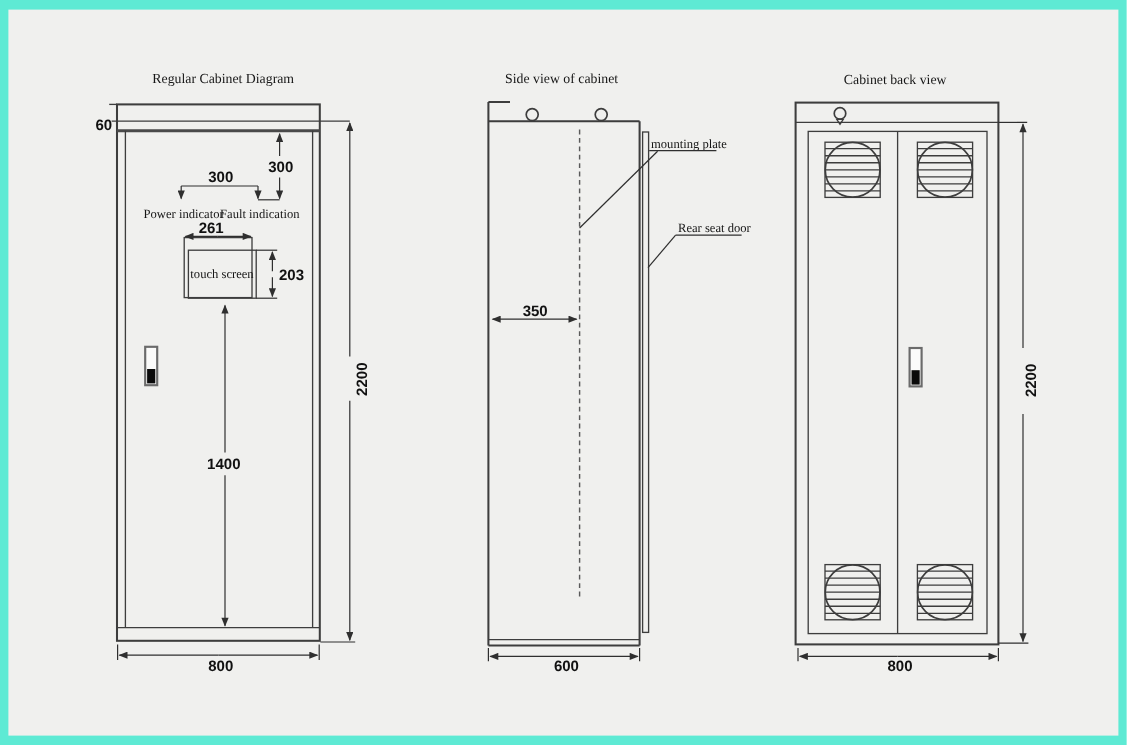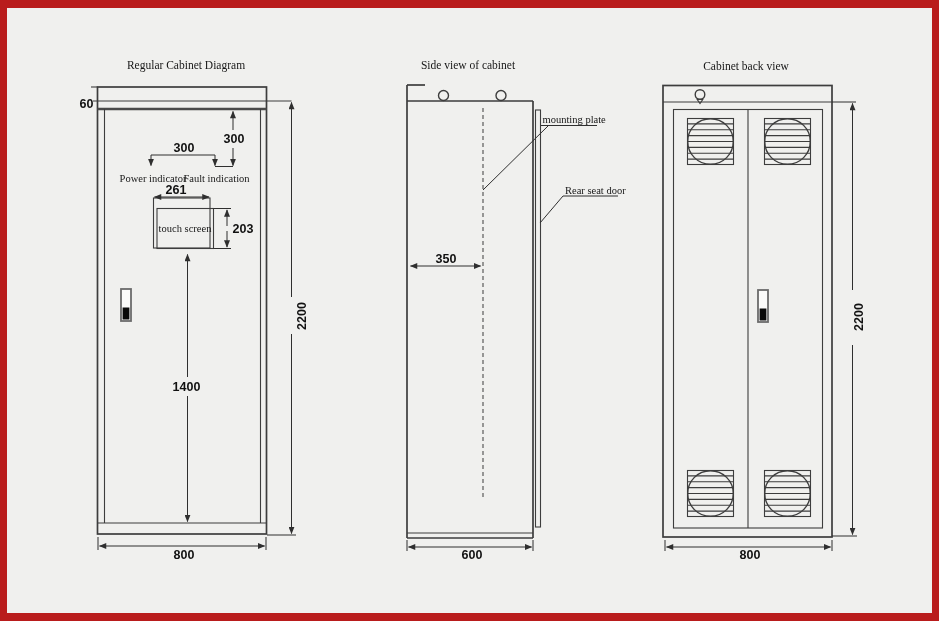--- a/index.html
+++ b/index.html
@@ -1,16 +1,16 @@
 <!DOCTYPE html>
 <html><head>
 <meta charset="utf-8">
 <style>
   html,body{margin:0;padding:0;background:#ffffff;}
-  #stage{position:relative;width:939px;height:621px;background:#b91c1c;overflow:hidden;
+  #stage{position:relative;width:939px;height:621px;background:#5eead4;overflow:hidden;
          font-family:"Liberation Serif",serif;}
   svg{position:absolute;left:0;top:0;}
   .ln  {stroke:#3d3d3d;stroke-width:1.1;fill:none;}
   .ln2 {stroke:#3d3d3d;stroke-width:1.7;fill:none;}
   .ln3 {stroke:#4a4a4a;stroke-width:2.4;fill:none;}
   .dim {stroke:#2f2f2f;stroke-width:1;fill:none;}
   .dash{stroke:#5a5a5a;stroke-width:1.2;fill:none;stroke-dasharray:4 3;}
   .txt-title{font-family:"Liberation Serif",serif;font-size:11.5px;fill:#161616;}
   .txt-label{font-family:"Liberation Serif",serif;font-size:10.5px;fill:#161616;}
   .txt-dim{font-family:"Liberation Sans",sans-serif;font-size:12.5px;font-weight:bold;fill:#111111;}

